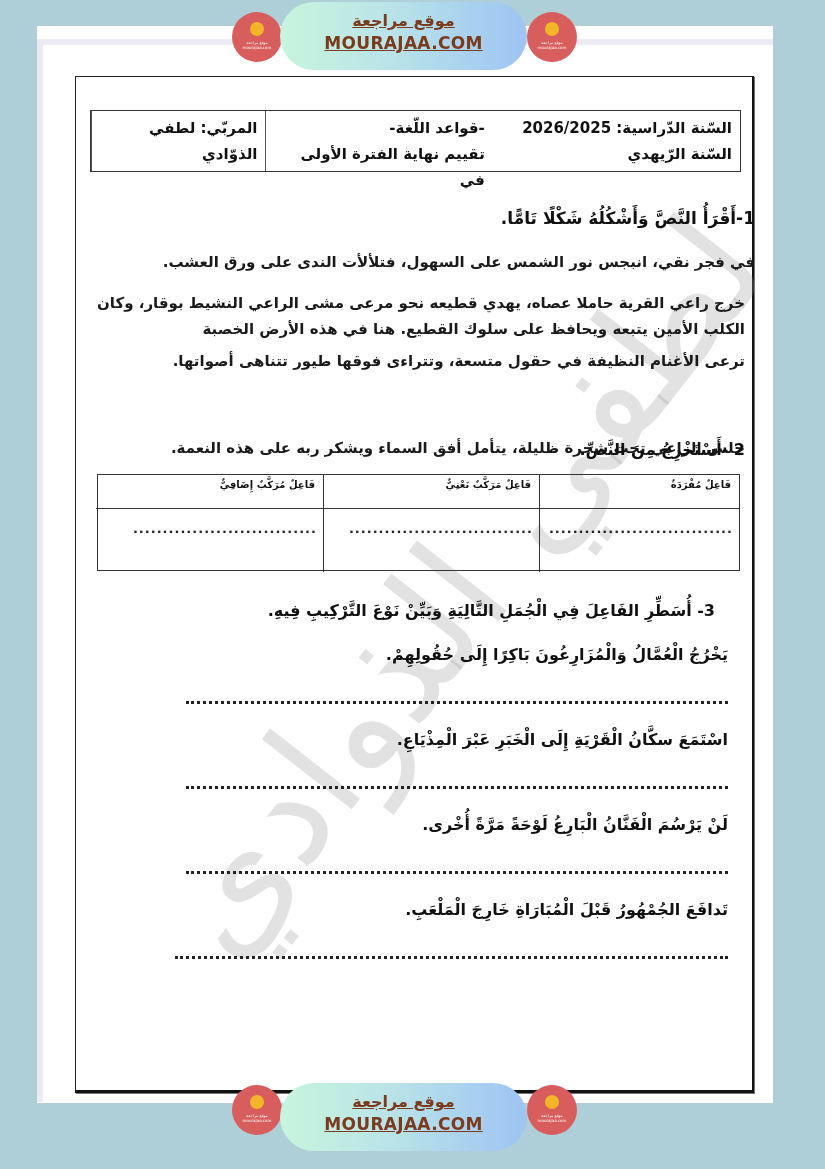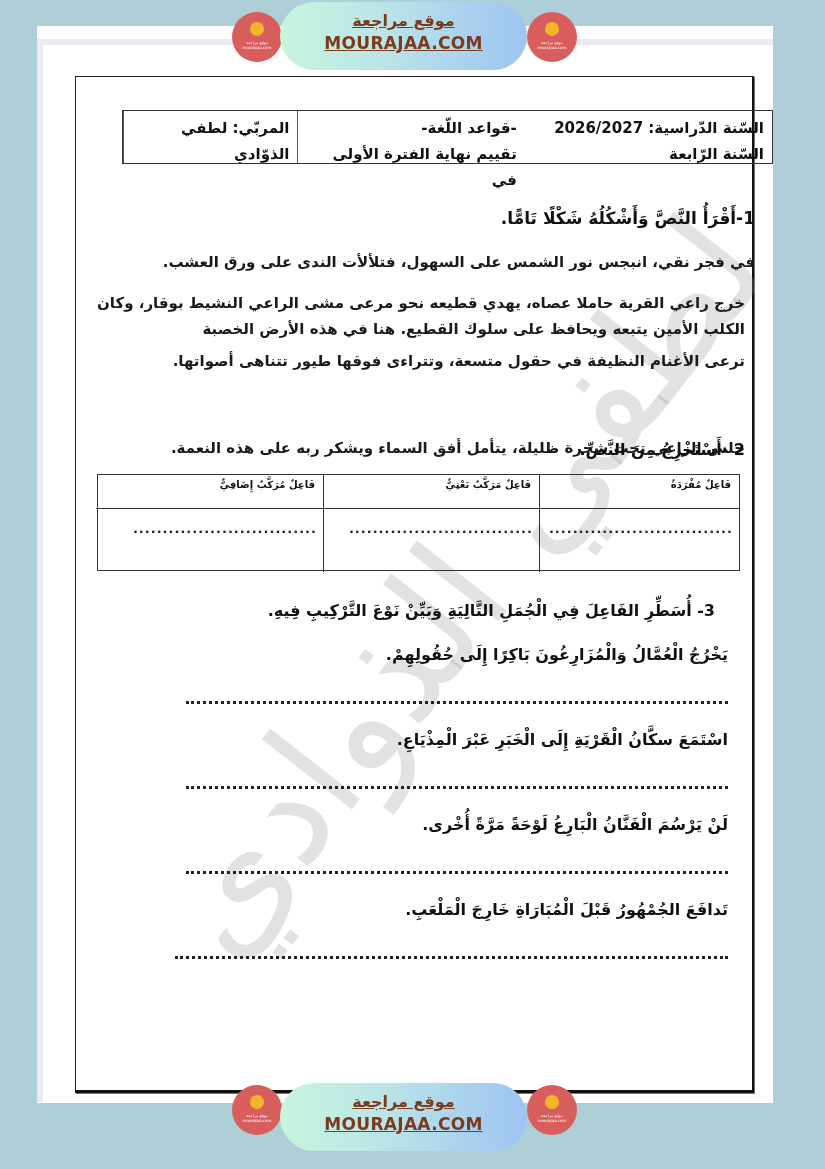--- a/index.html
+++ b/index.html
@@ -50,26 +50,25 @@
     direction: rtl;
     pointer-events: none;
     font-weight: normal;
     left: 120px; top: 880px;
   }
 
   
   .hdr {
     position: absolute;
     left: 90px; top: 110px;
-    width: 651px; height: 54px;
+    width: 651px; height: 62px;
     border: 1.2px solid #333;
     display: flex;
     flex-direction: row-reverse;
     direction: rtl;
-    margin-left: 32px;
   }
   .hdr .cell {
     border-left: 1.2px solid #555;
     font-family: "DejaVu Sans", sans-serif;
     font-weight: bold;
     font-size: 15px;
     color: #111;
     padding: 4px 8px;
     line-height: 26px;
     text-align: right;
@@ -211,22 +210,22 @@
 
 <div class="hdr">
   <div class="cell c-teacher">
     <span>المربّي: لطفي الذوّادي</span>
   </div>
   <div class="cell c-title">
     <div>-قواعد اللّغة-</div>
     <div>تقييم نهاية الفترة الأولى في</div>
   </div>
   <div class="cell c-year">
-    <div>السّنة الدّراسية: 2026/2027</div>
-    <div>السّنة الرّابعة</div>
+    <div>السّنة الدّراسية: 2026/2025</div>
+    <div>السّنة الرّيهدي</div>
   </div>
 </div>
 
 <div class="rtl q" style="right:70px; top:208px; font-size:17px;">1-أَقْرَأُ النَّصَّ وَأَشْكُلُهُ شَكْلًا تَامًّا.</div>
 <div class="rtl p" style="right:70px; top:253px;">في فجر نقي، انبجس نور الشمس على السهول، فتلألأت الندى على ورق العشب.</div>
 <div class="rtl p" style="right:80px; top:294px;">خرج راعي القرية حاملا عصاه، يهدي قطيعه نحو مرعى مشى الراعي النشيط بوقار، وكان</div>
 <div class="rtl p" style="right:80px; top:320px;">الكلب الأمين يتبعه ويحافظ على سلوك القطيع. هنا في هذه الأرض الخصبة</div>
 <div class="rtl p" style="right:80px; top:352px;">ترعى الأغنام النظيفة في حقول متسعة، وتتراءى فوقها طيور تتناهى أصواتها.</div>
 <div class="rtl p" style="right:80px; top:403px;margin-top:36px;">جلس الراعي تحت شجرة ظليلة، يتأمل أفق السماء ويشكر ربه على هذه النعمة.</div>
 

